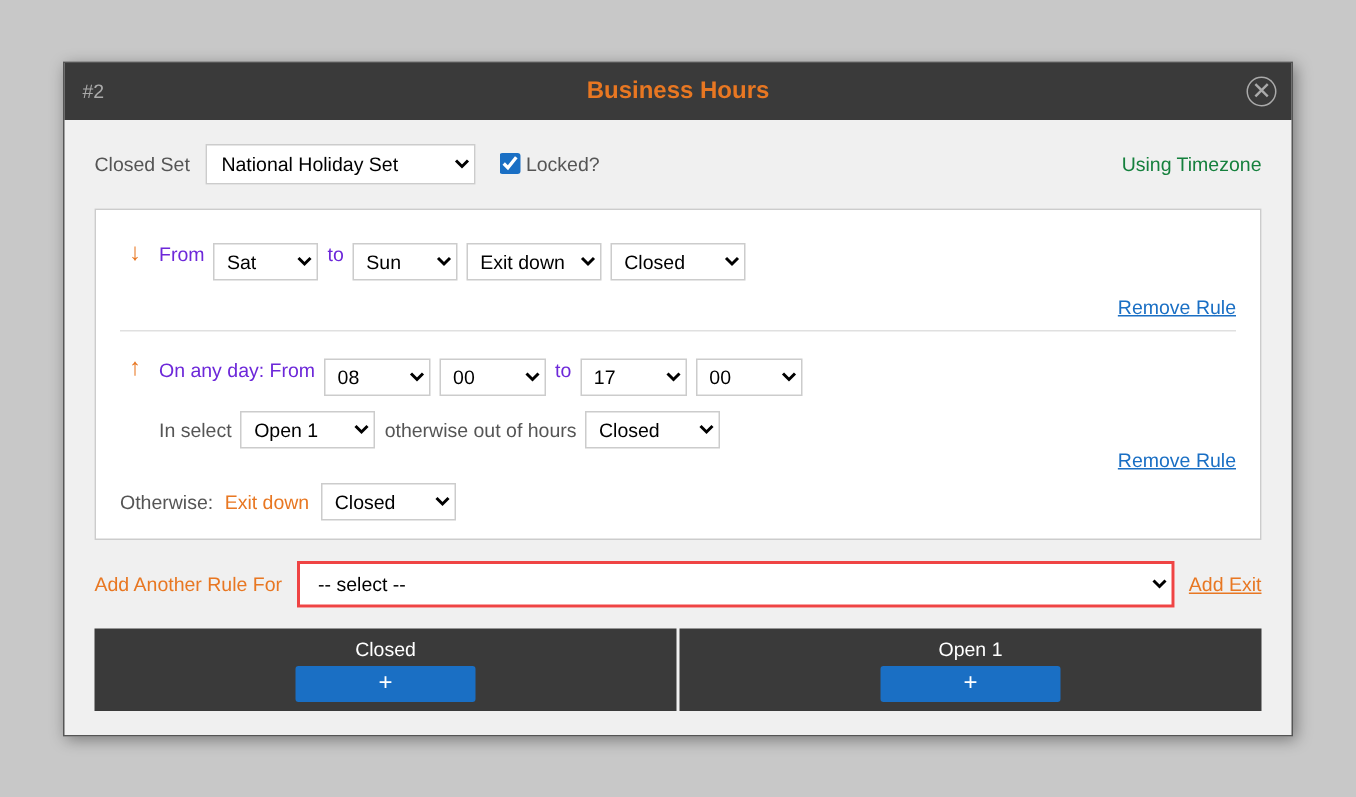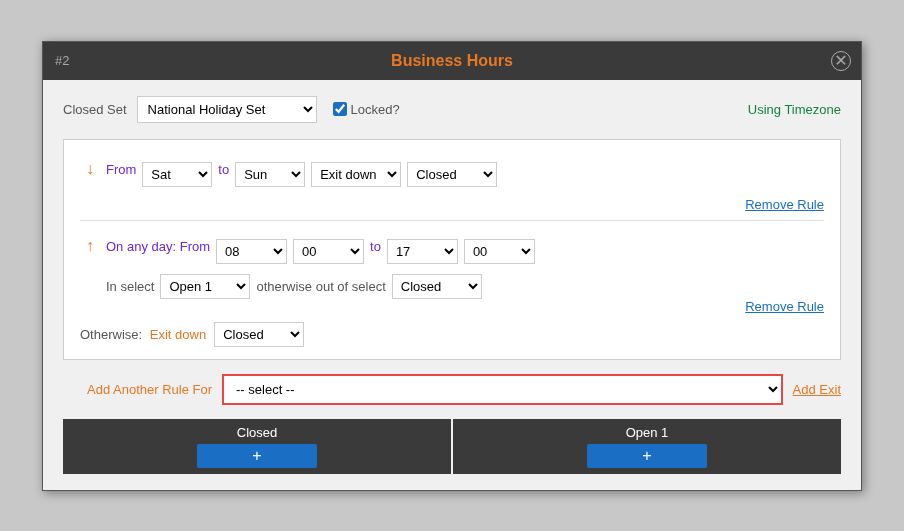--- a/index.html
+++ b/index.html
@@ -180,21 +180,20 @@
       border: 1px solid #ccc;
       background: white;
       font-size: 13px;
       width: 90px;
     }
     .add-rule-row {
       display: flex;
       align-items: center;
       gap: 10px;
       margin-bottom: 14px;
-      margin-left: 24px;
     }
     .add-rule-row span {
       color: #e87722;
       font-size: 13px;
       white-space: nowrap;
     }
     .add-rule-select {
       flex: 1;
       padding: 5px 8px;
       border: 2px solid #ef4444;
@@ -338,21 +337,21 @@
             <option>00</option><option>15</option><option>30</option><option>45</option>
           </select>
         </div>
         <div class="sub-row">
           <span class="lbl">In select</span>
           <select style="width:90px">
             <option>Open 1</option>
             <option>Open 2</option>
             <option>Closed</option>
           </select>
-          <span class="lbl">otherwise out of select</span>
+          <span class="lbl">otherwise out of hours</span>
           <select style="width:90px">
             <option>Closed</option>
             <option>Open 1</option>
             <option>Open 2</option>
           </select>
         </div>
         <div class="remove-row">
           <span class="add-exit-link">Remove Rule</span>
         </div>
       </div>

